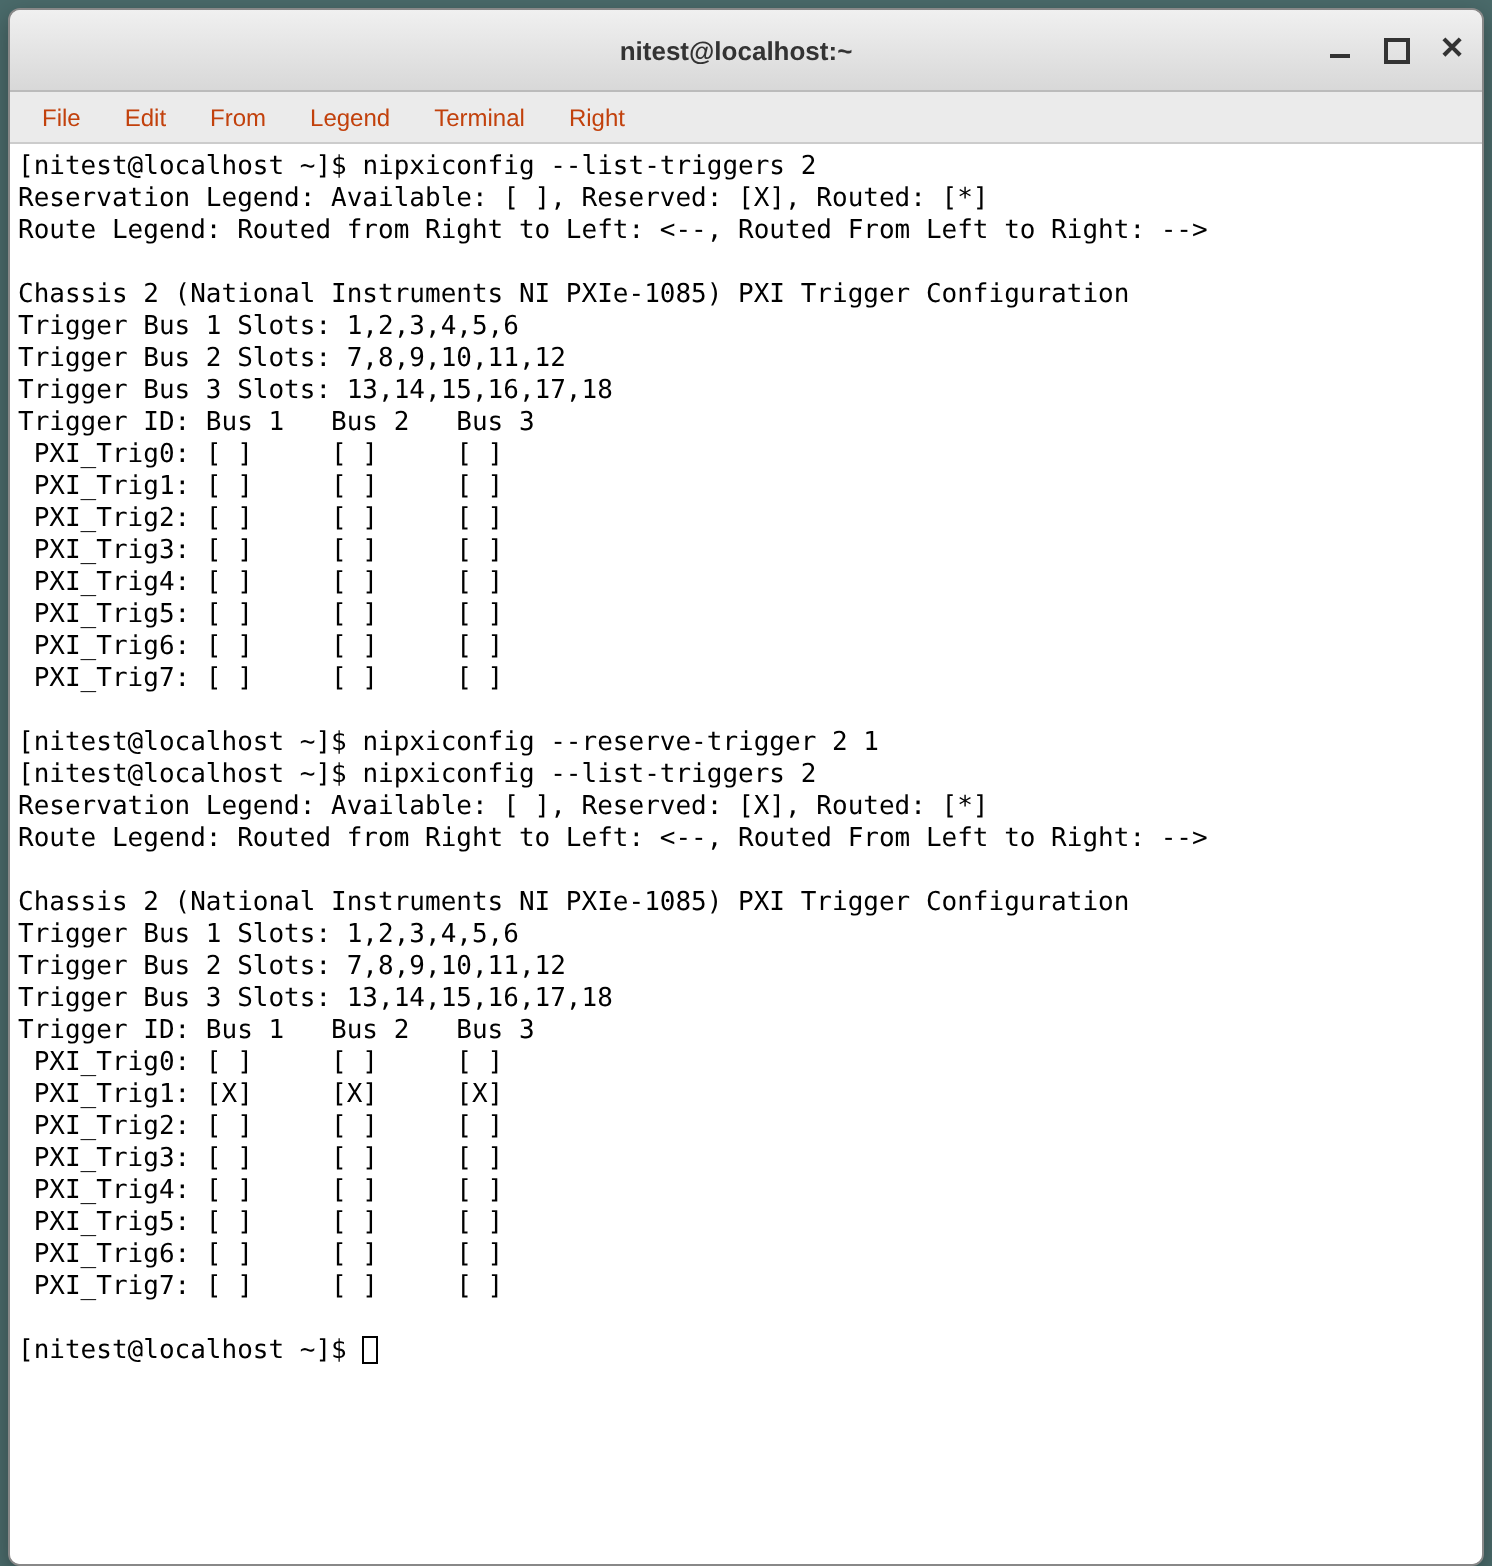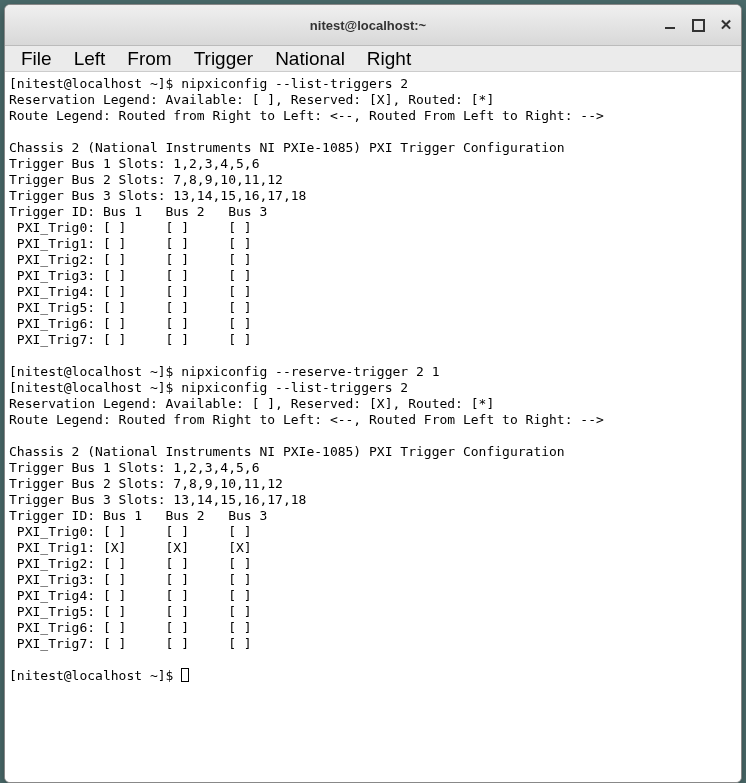--- a/index.html
+++ b/index.html
@@ -78,22 +78,22 @@
       background: #ebebeb;
       border-bottom: 1px solid #ccc;
       padding: 3px 6px;
       display: flex;
       gap: 2px;
       height: 26px;
       align-items: center;
     }
     .menu-item {
       padding: 2px 10px;
-      font-size: 19px;
-      color: #000000;
+      font-size: 12px;
+      color: #c2410c;
       cursor: pointer;
       border-radius: 3px;
     }
     .terminal {
       background: #ffffff;
       color: #000;
       font-family: "DejaVu Sans Mono", "Liberation Mono", monospace;
       font-size: 13px;
       line-height: 16px;
       padding: 4px 4px 10px 4px;
@@ -119,24 +119,24 @@
     <div class="titlebar-title">nitest@localhost:~</div>
     <div class="titlebar-controls">
       <div class="titlebar-btn minimize"></div>
       <div class="titlebar-btn maximize"></div>
       <div class="titlebar-btn close">✕</div>
     </div>
   </div>
 
   <div class="menubar">
     <div class="menu-item">File</div>
-    <div class="menu-item">Left</div>
+    <div class="menu-item">Edit</div>
     <div class="menu-item">From</div>
-    <div class="menu-item">Trigger</div>
-    <div class="menu-item">National</div>
+    <div class="menu-item">Legend</div>
+    <div class="menu-item">Terminal</div>
     <div class="menu-item">Right</div>
   </div>
 
   <div class="terminal"><span>[nitest@localhost ~]$ </span><span>nipxiconfig --list-triggers 2</span>
 <span>Reservation Legend: Available: [ ], Reserved: [X], Routed: [*]</span>
 <span>Route Legend: Routed from Right to Left: &lt;--, Routed From Left to Right: --&gt;</span>
 <span></span>
 <span>Chassis 2 (National Instruments NI PXIe-1085) PXI Trigger Configuration</span>
 <span>Trigger Bus 1 Slots: 1,2,3,4,5,6</span>
 <span>Trigger Bus 2 Slots: 7,8,9,10,11,12</span>

